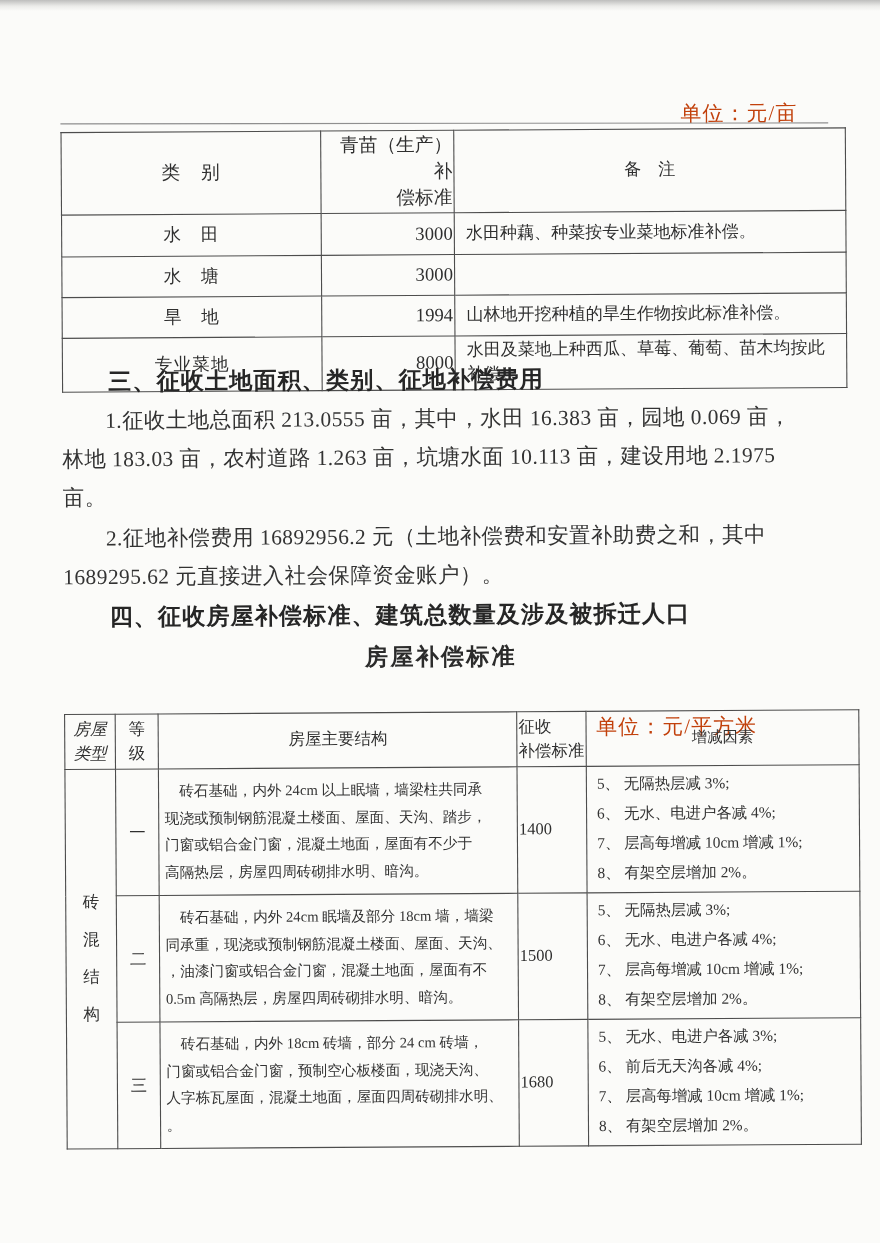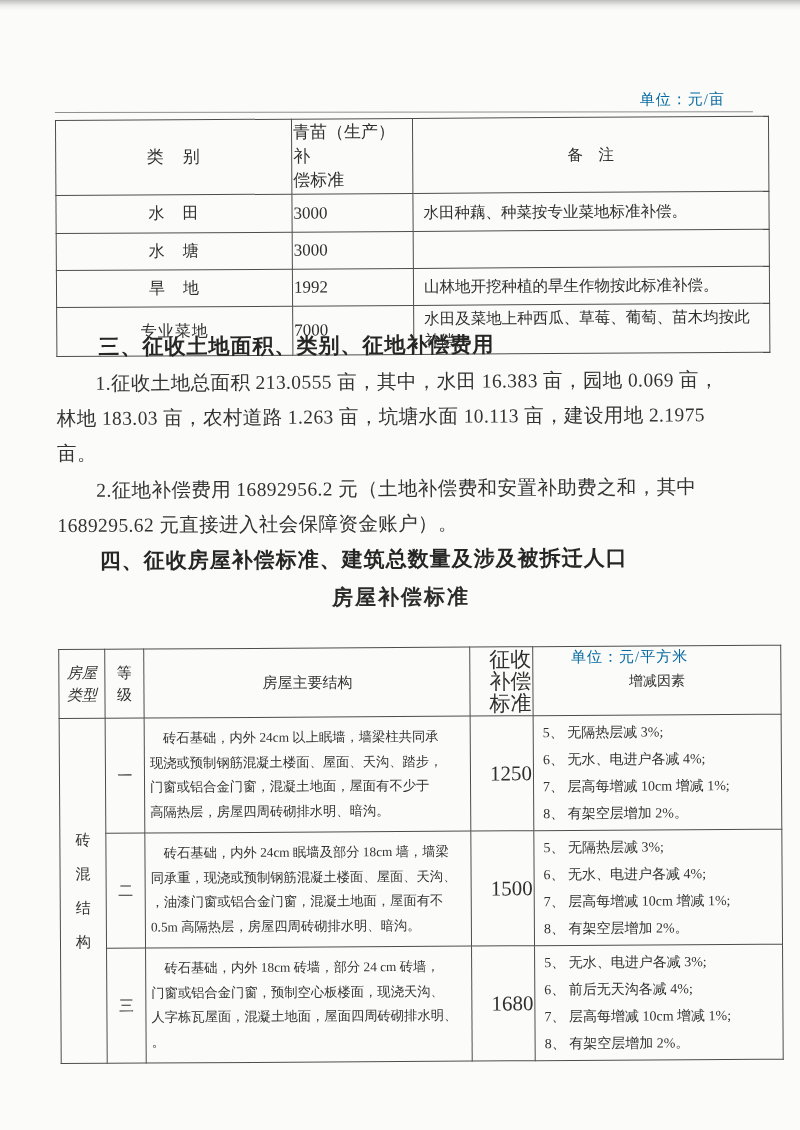--- a/index.html
+++ b/index.html
@@ -12,21 +12,21 @@
   .top-edge-artifact{
     position:absolute;top:0;left:0;width:800px;height:10px;
     background:linear-gradient(180deg,rgba(90,90,90,.38),rgba(120,120,120,.12) 55%,rgba(255,255,255,0));
     pointer-events:none;
   }
   .sheet{
     position:absolute;top:0;left:0;width:800px;height:1130px;
     transform:rotate(-0.35deg);transform-origin:50% 40%;
   }
   .unit-label{
-    position:absolute;font-size:15px;color:#0369a1;letter-spacing:1px;
+    position:absolute;font-size:19px;color:#c2410c;letter-spacing:1px;
     white-space:pre;
   }
   .unit1{top:92px;right:73px;}
   .unit2{top:649px;right:113px;}
   .ghost-line{
     position:absolute;top:110px;left:57px;width:698px;height:1px;
     background:#8f8f8f;transform:rotate(0.28deg);transform-origin:left center;
   }
   table{
     border-collapse:collapse;position:absolute;left:57px;
@@ -35,21 +35,21 @@
   td,th{
     border:1px solid #4d4d4d;
     font-weight:normal;vertical-align:middle;
     overflow:hidden;
   }
   
   .t1{top:118px;width:698px;}
   .t1 th{font-size:17px;text-align:center;white-space:pre-line;line-height:24px;}
   .t1 td{font-size:16px;}
   .t1 .c-cat{width:233px;text-align:center;letter-spacing:1px;}
-  .t1 .c-std{width:118px;text-align:left;font-size:17px;}
+  .t1 .c-std{width:118px;text-align:right;font-size:17px;}
   .t1 .c-rem{width:347px;text-align:left;padding:2px 4px 2px 10px;font-size:15.5px;white-space:pre-line;line-height:22px;}
   .t1 .h-row{height:52px;}
   .t1 .r1{height:38px;} .t1 .r2{height:37px;} .t1 .r3{height:37px;} .t1 .r4{height:43px;}
   
   .sec-heading{
     position:absolute;left:57px;width:705px;margin:0;
     font-size:21px;font-weight:700;color:#262626;
     letter-spacing:1px;text-indent:2em;white-space:pre;
   }
   .h3{top:331px;}
@@ -65,21 +65,21 @@
     position:absolute;top:583px;left:0;width:800px;margin:0;
     text-align:center;font-size:21px;font-weight:600;letter-spacing:2px;color:#2b2b2b;
   }
   
   .t2{top:647px;width:698px;}
   .t2 th{font-size:15px;text-align:center;white-space:pre-line;line-height:22px;}
   .t2 .c-type{width:43px;text-align:center;font-size:15px;white-space:pre-line;line-height:34px;}
   .t2 .c-grade{width:36px;text-align:center;font-size:15px;}
   .t2 .c-struct{width:316px;text-align:left;padding:3px 4px 3px 5px;
     font-size:13.3px;line-height:24.5px;white-space:pre;text-indent:1em;color:#333;}
-  .t2 .c-std{width:60px;text-align:right;font-size:21px;}
+  .t2 .c-std{width:60px;text-align:left;font-size:15px;}
   .t2 .c-fact{width:243px;text-align:left;padding:3px 2px 3px 9px;
     font-size:14px;line-height:27px;white-space:pre;color:#333;}
   .t2 .h-row{height:50px;}
   .t2 .hr1{height:99px;} .t2 .hr2{height:106px;} .t2 .hr3{height:104px;}
 </style>
 </head>
 <body>
 
 <div class="top-edge-artifact"></div>
 
@@ -101,26 +101,26 @@
         <td class="c-std">3000</td>
         <td class="c-rem">水田种藕、种菜按专业菜地标准补偿。</td>
       </tr>
       <tr class="r2">
         <td class="c-cat">水　塘</td>
         <td class="c-std">3000</td>
         <td class="c-rem"></td>
       </tr>
       <tr class="r3">
         <td class="c-cat">旱　地</td>
-        <td class="c-std">1992</td>
+        <td class="c-std">1994</td>
         <td class="c-rem">山林地开挖种植的旱生作物按此标准补偿。</td>
       </tr>
       <tr class="r4">
         <td class="c-cat">专业菜地</td>
-        <td class="c-std">7000</td>
+        <td class="c-std">8000</td>
         <td class="c-rem">水田及菜地上种西瓜、草莓、葡萄、苗木均按此
 补偿。</td>
       </tr>
     </tbody>
   </table>
 
   <h3 class="sec-heading h3">三、征收土地面积、类别、征地补偿费用</h3>
   <p class="para p1">1.征收土地总面积 213.0555 亩，其中，水田 16.383 亩，园地 0.069 亩，
 林地 183.03 亩，农村道路 1.263 亩，坑塘水面 10.113 亩，建设用地 2.1975
 亩。</p>
@@ -147,21 +147,21 @@
       <tr class="hr1">
         <td class="c-type" rowspan="3">砖
 混
 结
 构</td>
         <td class="c-grade">一</td>
         <td class="c-struct">砖石基础，内外 24cm 以上眠墙，墙梁柱共同承
 现浇或预制钢筋混凝土楼面、屋面、天沟、踏步，
 门窗或铝合金门窗，混凝土地面，屋面有不少于
 高隔热层，房屋四周砖砌排水明、暗沟。</td>
-        <td class="c-std">1250</td>
+        <td class="c-std">1400</td>
         <td class="c-fact">5、 无隔热层减 3%;
 6、 无水、电进户各减 4%;
 7、 层高每增减 10cm 增减 1%;
 8、 有架空层增加 2%。</td>
       </tr>
       <tr class="hr2">
         <td class="c-grade">二</td>
         <td class="c-struct">砖石基础，内外 24cm 眠墙及部分 18cm 墙，墙梁
 同承重，现浇或预制钢筋混凝土楼面、屋面、天沟、
 ，油漆门窗或铝合金门窗，混凝土地面，屋面有不

